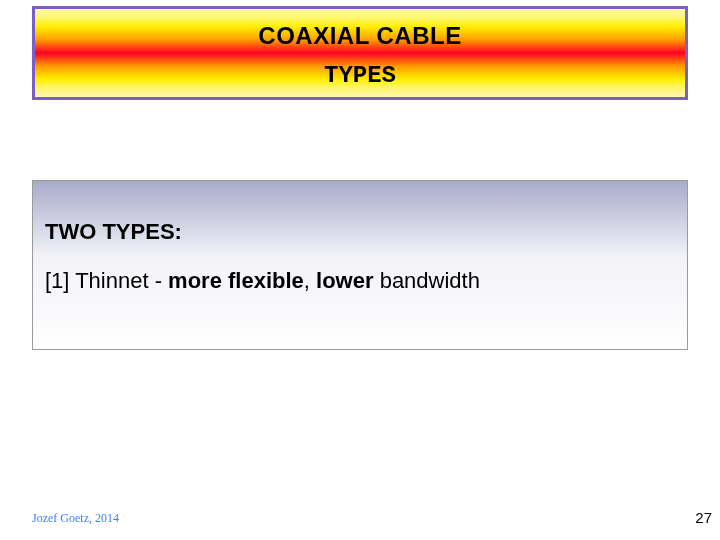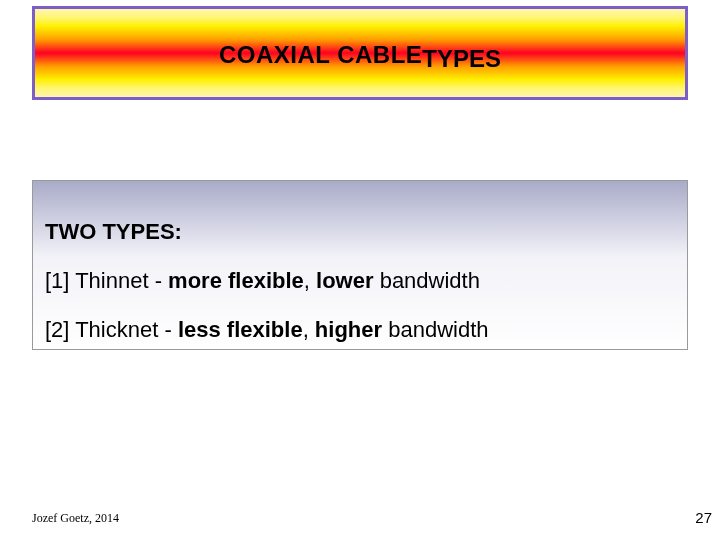--- a/index.html
+++ b/index.html
@@ -22,36 +22,37 @@
       #fff5b0 0%,
       #fff670 10%,
       #ffef00 20%,
       #ff9c00 35%,
       #ff0024 50%,
       #ff9c00 65%,
       #ffef00 80%,
       #fff670 90%,
       #fff5b0 100%);
     display: flex;
-    flex-direction: row;
+    flex-direction: column;
     align-items: center;
     justify-content: center;
   }
   .title-line1 {
     font-size: 24px;
     font-weight: 700;
     color: #000;
     letter-spacing: 0.5px;
     margin-top: 4px;
   }
   .title-line2 {
     font-size: 24px;
     font-weight: 700;
     color: #000;
     margin-top: 12px;
+    font-family: Liberation Mono, monospace;
   }
   .content-box {
     position: absolute;
     top: 180px;
     left: 32px;
     width: 656px;
     height: 170px;
     border: 1px solid #9a9a9a;
     background: linear-gradient(to bottom, #a9abc9 0%, #f2f2f8 45%, #ffffff 100%);
     padding: 10px 12px 8px 12px;
@@ -69,21 +70,21 @@
     margin-bottom: 18px;
     margin-top: 23px;
   }
   .bold { font-weight: 700; }
   .footer-author {
     position: absolute;
     left: 32px;
     bottom: 14px;
     font-family: "Times New Roman", Times, serif;
     font-size: 12px;
-    color: #000000;
+    color: #3b82f6;
   }
   .footer-pagenum {
     position: absolute;
     right: 8px;
     bottom: 14px;
     font-family: Arial, sans-serif;
     font-size: 15px;
     color: #000;
     margin-top: 16px;
   }
@@ -96,19 +97,16 @@
   <div class="title-line2">TYPES</div>
 </div>
 
 <div class="content-box">
   <div class="heading">TWO TYPES:</div>
 
   <div class="line">
     <span>[1] Thinnet - </span><span class="bold">more flexible</span><span>, </span><span class="bold">lower</span><span> bandwidth</span>
   </div>
 
-  <div class="line">
-    <span>[2] Thicknet - </span><span class="bold">less flexible</span><span>, </span><span class="bold">higher</span><span> bandwidth</span>
-  </div>
 </div>
 
 <div class="footer-author">Jozef Goetz, 2014</div>
 <div class="footer-pagenum">27</div>
 
 </body></html>

